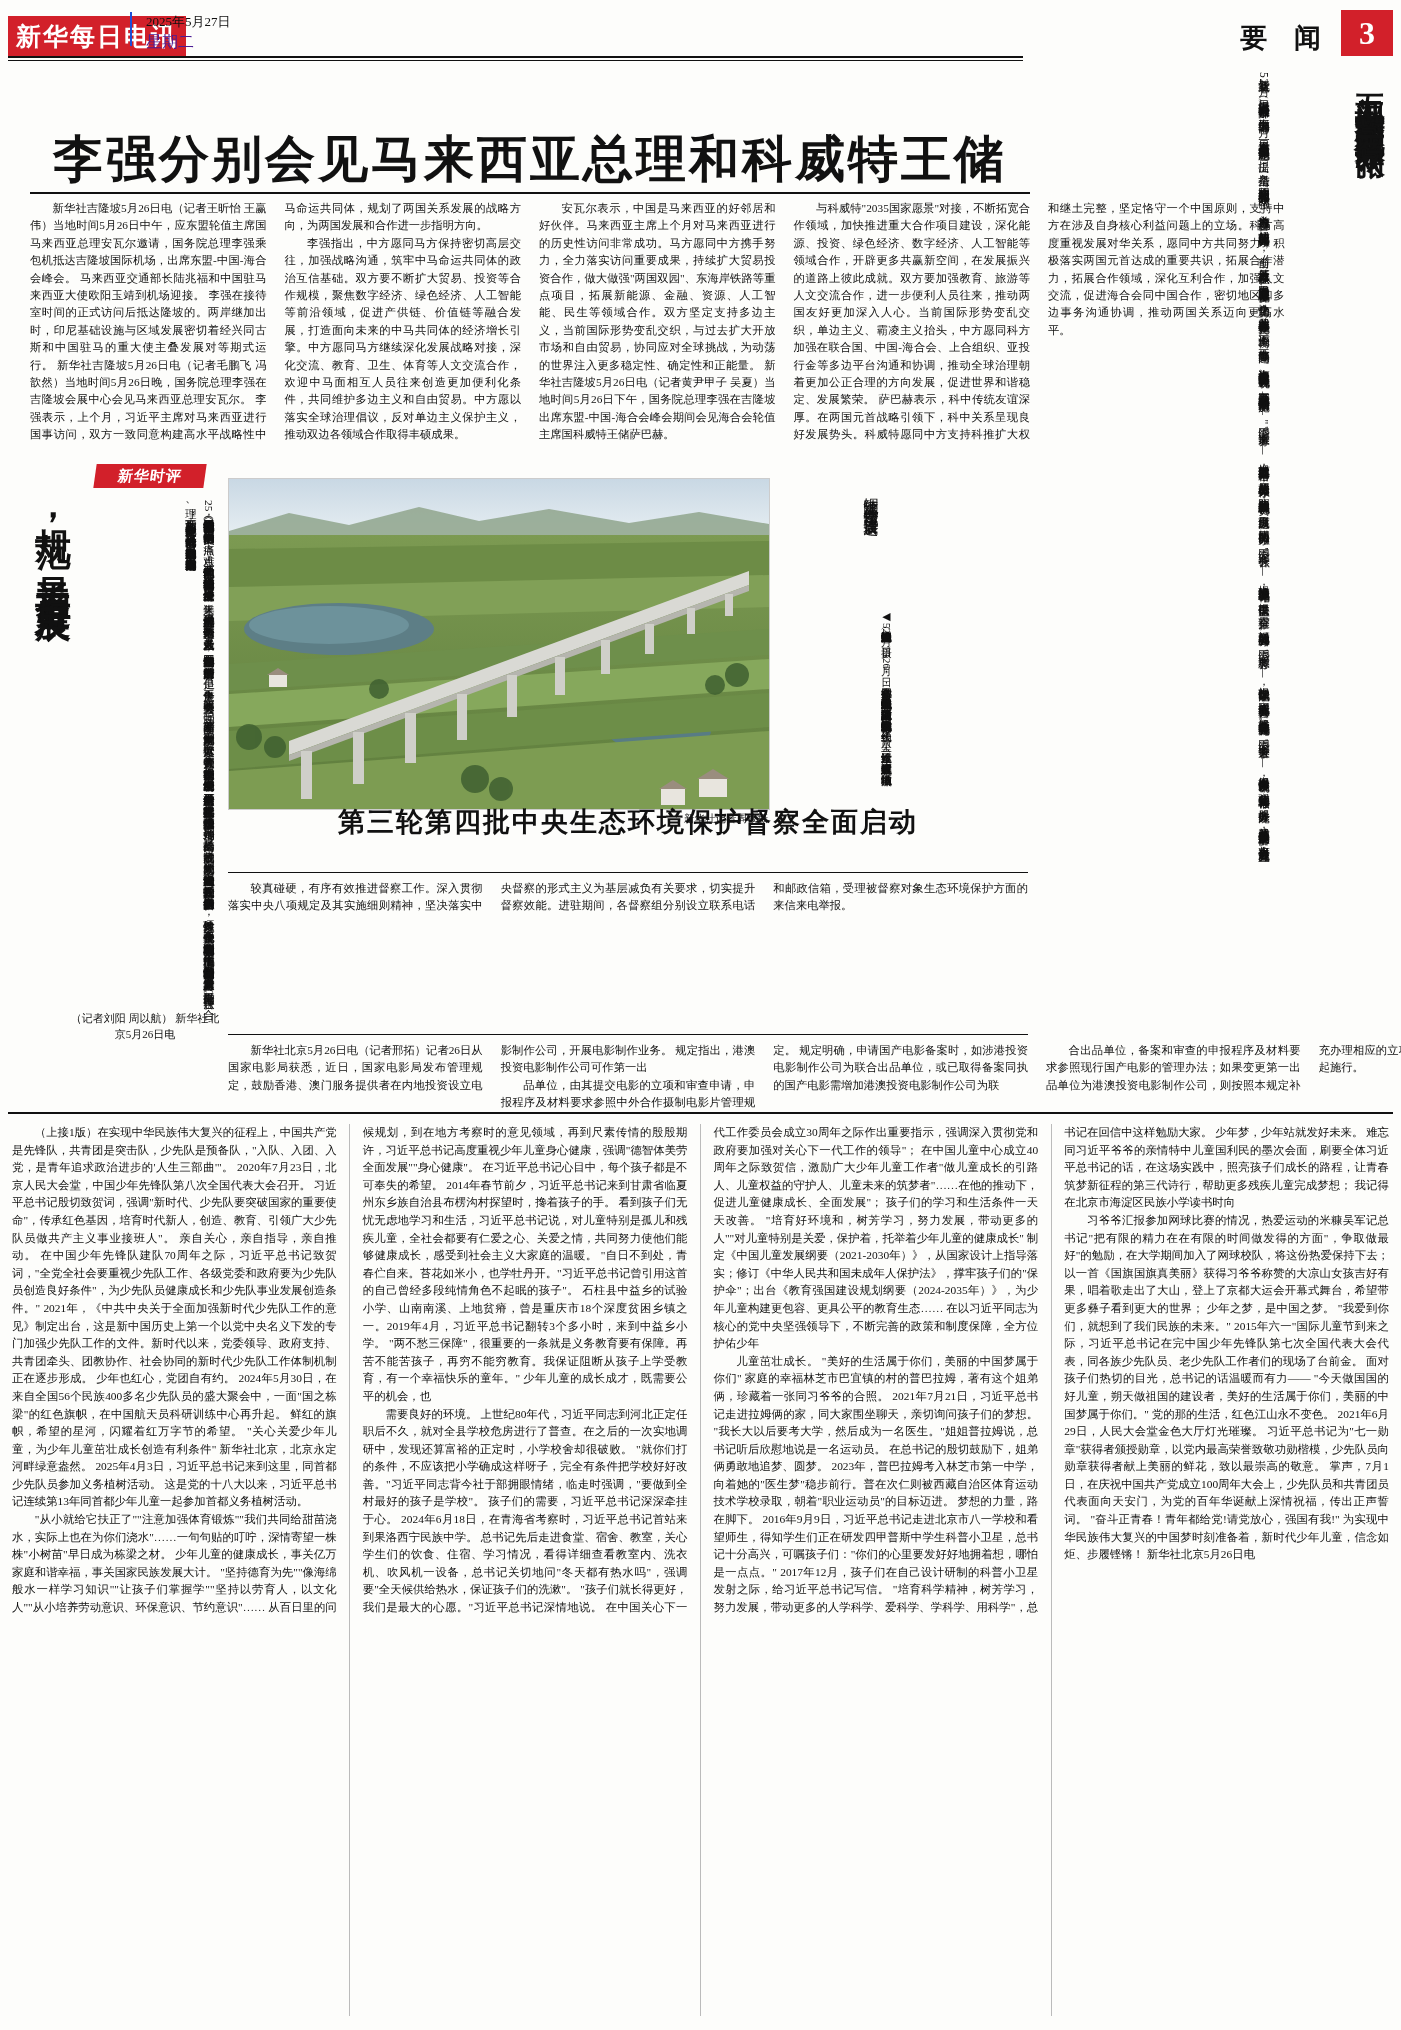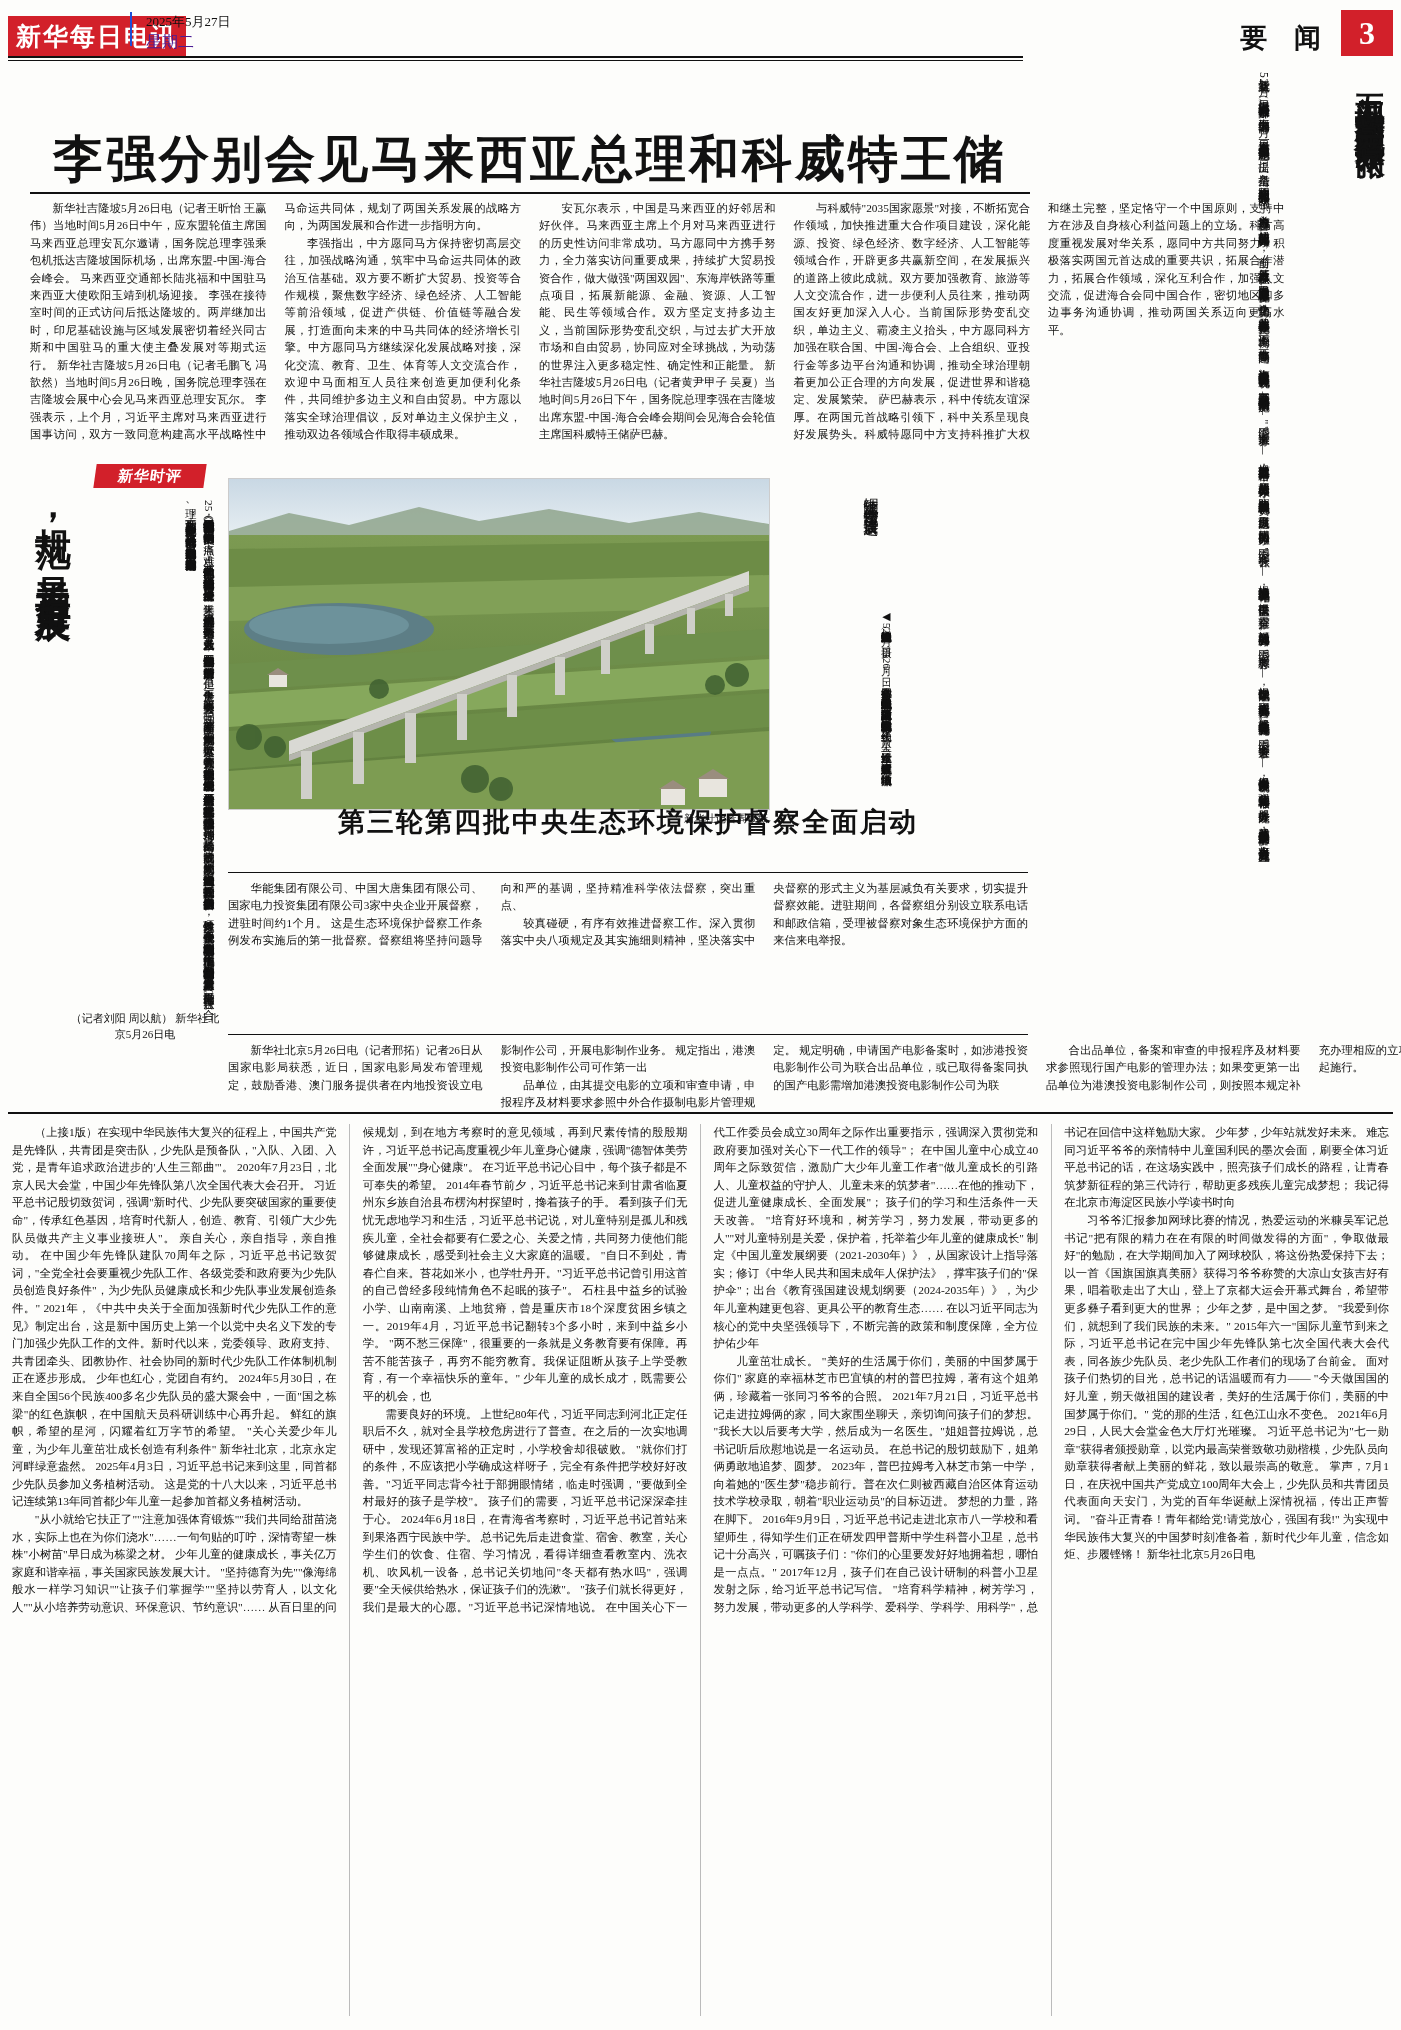--- a/index.html
+++ b/index.html
@@ -275,23 +275,20 @@
 铁路专用线
 建设新进展</div>
   <div class="photo-caption">◀建设中的铜陵江北港铁路专用线（5月26日摄）。
 
 5月26日，在安徽省合肥市庐江县，由中铁二十局承建的铜陵江北港铁路专用线完成了梁预制施工、项目建设正式进入桥梁上部结构施工阶段。铜陵江北港铁路专用线位于安徽省合肥市与铜陵市境内，正线全长约52公里，沿线设置座车站，建成后将有效缓解长江航运压力，推动区域物流市场。</div>
   <div class="photo-credit">新华社记者周牧摄</div>
 
   <div class="mid-head">第三轮第四批中央生态环境保护督察全面启动</div>
   <div class="mid-rule"></div>
   <div class="midgrid">
-    <p>华能集团有限公司、中国大唐集团有限公司、国家电力投资集团有限公司3家中央企业开展督察，进驻时间约1个月。
-
-这是生态环境保护督察工作条例发布实施后的第一批督察。督察组将坚持问题导向和严的基调，坚持精准科学依法督察，突出重点、</p>
     <p>较真碰硬，有序有效推进督察工作。深入贯彻落实中央八项规定及其实施细则精神，坚决落实中央督察的形式主义为基层减负有关要求，切实提升督察效能。进驻期间，各督察组分别设立联系电话和邮政信箱，受理被督察对象生态环境保护方面的来信来电举报。</p>
   </div>
 
   <div class="film-rule"></div>
   <div class="filmgrid">
     <p>新华社北京5月26日电（记者邢拓）记者26日从国家电影局获悉，近日，国家电影局发布管理规定，鼓励香港、澳门服务提供者在内地投资设立电影制作公司，开展电影制作业务。
 
 规定指出，港澳投资电影制作公司可作第一出</p>
     <p>品单位，由其提交电影的立项和审查申请，申报程序及材料要求参照中外合作摄制电影片管理规定。
 

